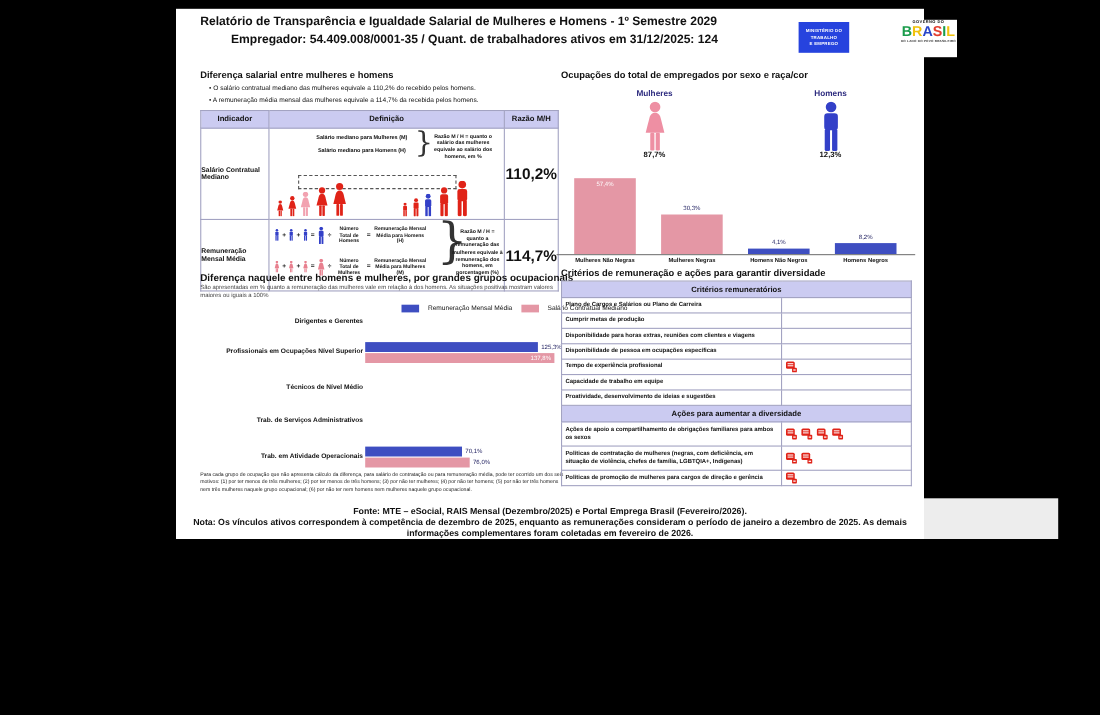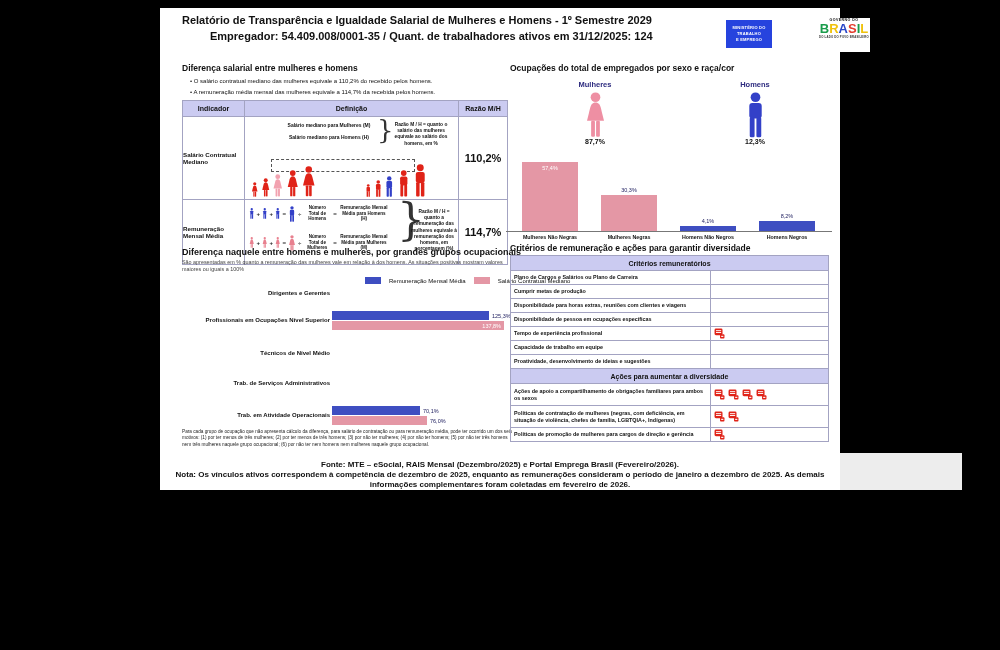--- a/index.html
+++ b/index.html
@@ -8,21 +8,21 @@
   .abs{position:absolute;}
   #page{position:absolute;left:160px;top:8px;width:680px;height:482px;background:#fff;}
   .b{font-weight:bold;}
   .bullet{font-size:6px;}
   .bullet::before{content:"• ";}
   
   table.ind{border-collapse:collapse;table-layout:fixed;}
   table.ind td,table.ind th{border:1px solid #a3a3c2;padding:0;vertical-align:middle;}
   table.ind th{background:#cbcbf1;font-size:7px;font-weight:bold;}
   .indname{font-size:6.2px;font-weight:bold;text-align:left;padding-left:4px;}
-  .ratio{font-size:11px;font-weight:bold;text-align:center;}
+  .ratio{font-size:14px;font-weight:bold;text-align:center;}
   .defcell{position:relative;}
   .tinybold{font-size:5px;font-weight:bold;line-height:1.5;}
   .notebox{font-size:4.8px;font-weight:bold;text-align:center;line-height:1.3;}
   .brace{font-family:"DejaVu Serif",serif;font-weight:200;color:#333;}
   .pgroup{display:flex;align-items:flex-end;gap:2px;position:absolute;z-index:2;}
   .psvg{display:block;}
   .red{color:#e02318;}
   .pinkp{color:#f2a2b0;}
   .bluep{color:#3340c8;}
   .salmon{color:#e8808f;}

